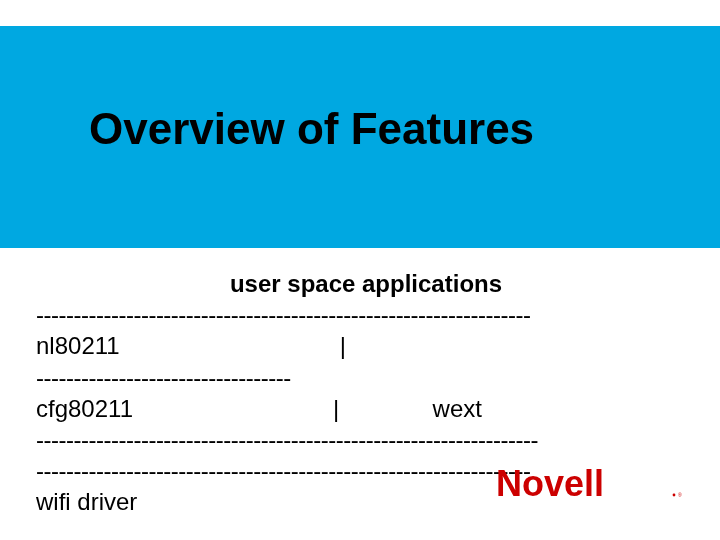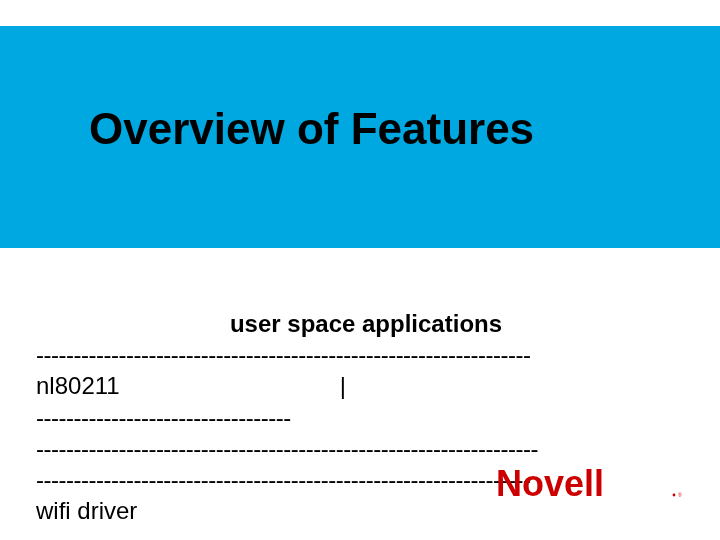--- a/index.html
+++ b/index.html
@@ -41,21 +41,20 @@
     left: 36px;
     width: 660px;
     color: #000000;
     font-size: 24px;
     line-height: 1.3;
     font-weight: 400;
   }
   .body .center-line {
     text-align: center;
     font-weight: 700;
-    margin-top: 40px;
   }
   .body .row {
     white-space: pre;
     font-family: Arial, Helvetica, sans-serif;
   }
   .dashes {
     letter-spacing: -0.5px;
   }
   .logo {
     position: absolute;
@@ -74,20 +73,21 @@
 
   <div class="title-band"></div>
 
   <div class="title">Overview of Features</div>
 
   <div class="body">
     <div class="center-line">user space applications</div>
     <div class="row dashes">------------------------------------------------------------------</div>
     <div class="row">nl80211                                 |</div>
     <div class="row dashes">----------------------------------</div>
+    <div class="row">cfg80211                              |              wext</div>
     <div class="row dashes">-------------------------------------------------------------------</div>
     <div class="row dashes">------------------------------------------------------------------</div>
     <div class="row">wifi driver</div>
   </div>
 
   <div class="logo">
     <svg viewBox="0 0 190 40">
       <text x="0" y="32" font-family="Arial, Helvetica, sans-serif" font-size="36" font-weight="700" fill="#cc0000">Novell</text>
       <circle cx="178" cy="31" r="1.4" fill="#cc0000"></circle>
       <text x="182" y="33" font-family="Arial" font-size="5" fill="#cc0000">®</text>

